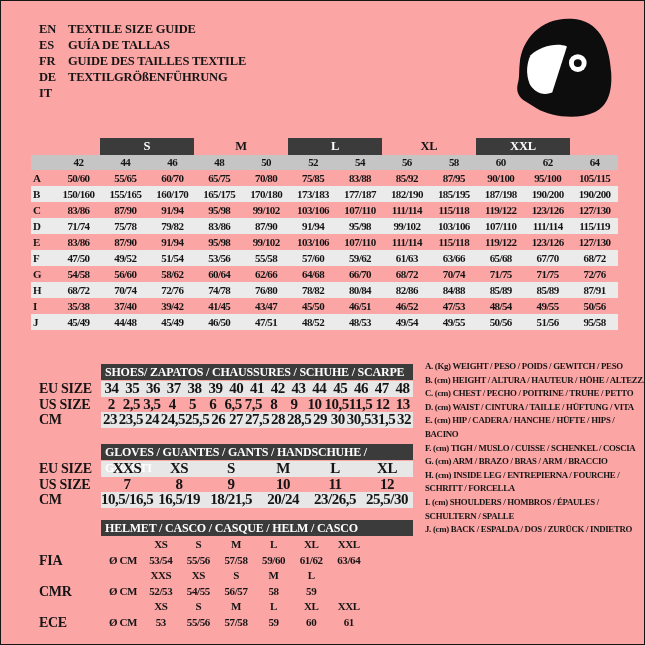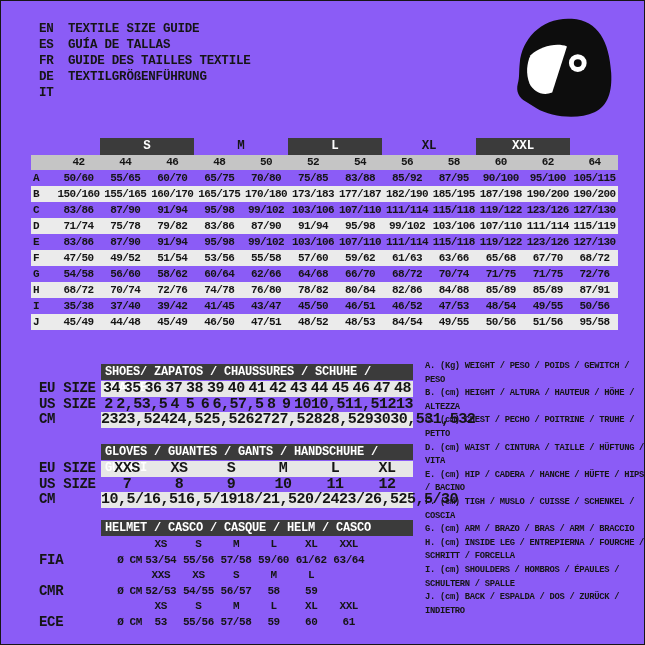--- a/index.html
+++ b/index.html
@@ -1,18 +1,18 @@
 <!DOCTYPE html>
 <html><head>
 <meta charset="utf-8">
 <style>
   html,body{margin:0;padding:0;background:#fff}
-  .page{position:relative;width:645px;height:645px;background:#8b5cf6;border:1px solid #161616;
+  .page{position:relative;width:645px;height:645px;background:#fca5a5;border:1px solid #161616;
         box-sizing:border-box;overflow:hidden;color:#151515;
-        font-family:Liberation Mono, monospace;}
+        font-family:Liberation Serif, serif;}
   
   .langs{position:absolute;left:38px;top:20px}
   .lang-row{display:flex;font-weight:700;font-size:12.5px;line-height:16px;letter-spacing:-0.2px}
   .lang-code{width:29px}
   .helmet-svg{position:absolute;left:504px;top:12px}
   
   .size-table{position:absolute;left:30px;top:137px;width:587px}
   .group-row{display:flex;height:17px}
   .sp-letter{width:22px}.sp-col{width:47px}
   .group{width:94px;text-align:center;font-weight:700;font-size:12.5px;line-height:17px;letter-spacing:-0.2px}
@@ -28,21 +28,21 @@
   .sub-labels{display:flex;flex-direction:column}
   .lab-spacer{height:17px}
   .sub-label{height:15.5px;font-weight:700;font-size:14px;line-height:15.5px;letter-spacing:-0.3px}
   .sub-title{height:16px;background:#3b3b3b;color:#fff;font-weight:700;font-size:12px;line-height:16px;
              padding-left:4px;letter-spacing:-0.2px;box-sizing:border-box;margin-bottom:1px}
   .srow{display:flex;height:15.5px;font-weight:700;font-size:15px;line-height:15.5px;letter-spacing:-0.5px}
   .srow.band2{background:#e7e7e7}
   .scell{flex:1;text-align:center;white-space:nowrap}
   .hrow{display:flex;height:15.5px;font-weight:700;font-size:11px;line-height:15.5px;letter-spacing:-0.4px}
   .hcell{width:37.6px;text-align:center;white-space:nowrap}
-  .hcell.unit{width:38px;text-align:right;padding-left:3px}
+  .hcell.unit{width:38px;text-align:center;padding-left:3px}
   
   .legend{position:absolute;left:424px;top:359px;width:224px}
   .legend-item{font-weight:700;font-size:8.8px;line-height:13.6px;letter-spacing:-0.3px}
 </style>
 </head>
 <body>
 
 <div class="page">
 
   <div class="langs">
@@ -238,21 +238,21 @@
         </div>
         <div class="trow band">
           <div class="cell letter">J</div>
           <div class="cell">45/49</div>
           <div class="cell">44/48</div>
           <div class="cell">45/49</div>
           <div class="cell">46/50</div>
           <div class="cell">47/51</div>
           <div class="cell">48/52</div>
           <div class="cell">48/53</div>
-          <div class="cell">84/54</div>
+          <div class="cell">49/54</div>
           <div class="cell">49/55</div>
           <div class="cell">50/56</div>
           <div class="cell">51/56</div>
           <div class="cell">95/58</div>
         </div>
       </div>
   </div>
 
   <div class="sub-block" style="top:363px">
       <div class="sub-labels">

